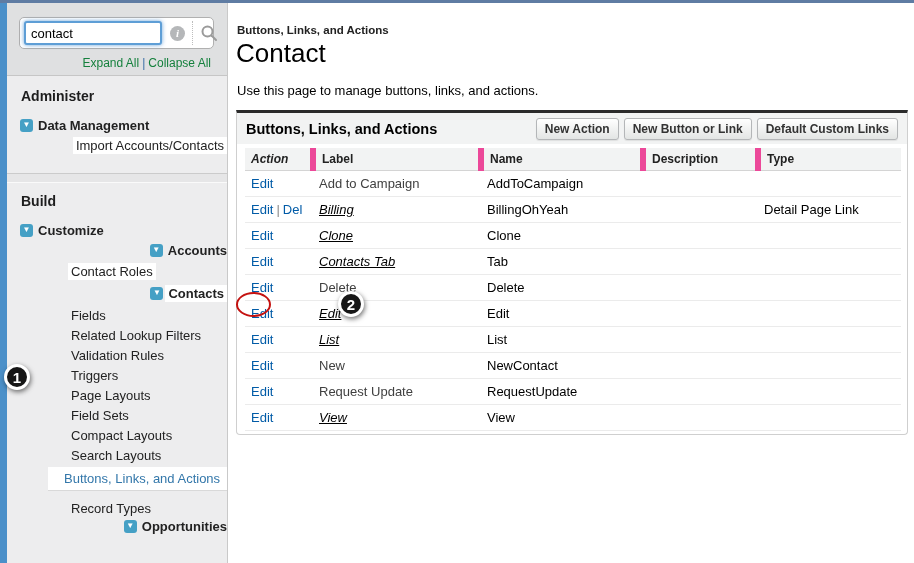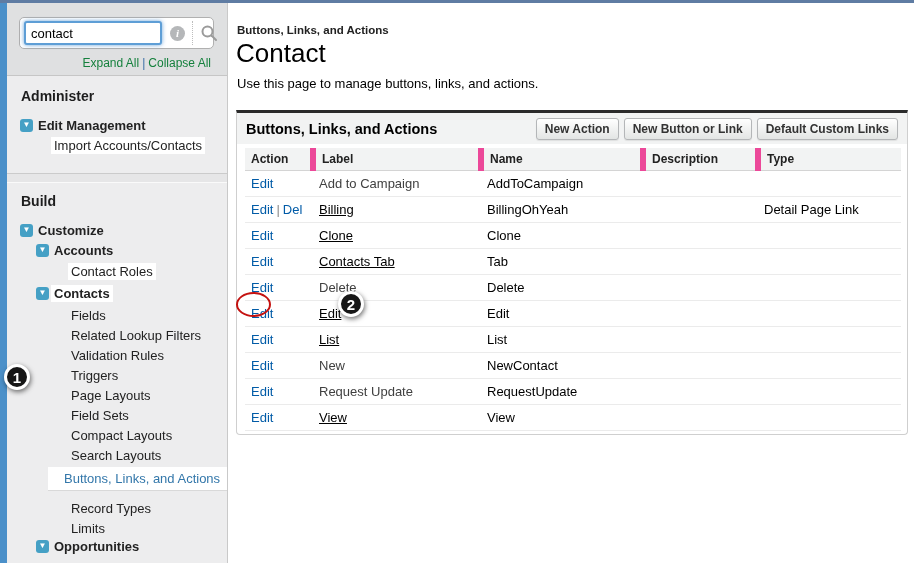--- a/index.html
+++ b/index.html
@@ -42,21 +42,21 @@
   }
   .expand-collapse a { color:#15803d; text-decoration:none; cursor:pointer; }
   .ec-sep { color:#3a6ea5; margin:0 3px; }
 
   .nav { font-size:13px; }
   .nav-heading { font-size:14px; font-weight:bold; padding-left:14px; height:16px; color:#1d1d1d; }
   .h-admin { margin-top:12px; }
   .h-build { margin-top:10px; }
   .nav-row { height:20px; display:flex; align-items:center; cursor:pointer; }
   .lvl1 { padding-left:13px; }
-  .lvl2 { padding-left:29px; }
+  .lvl2 { padding-left:29px;justify-content:flex-end; }
   .lvl3 { padding-left:64px;align-items:flex-end; }
   .bold { font-weight:bold; }
   .chevron {
     width:13px; height:13px; background:#45a0c5; border-radius:3px; color:#fff;
     font-size:8px; line-height:12px; text-align:center; margin-right:5px; flex:none;
   }
   .hl { background:#fff; padding:1px 3px; margin-left:-3px; }
   .mt11 { margin-top:11px; }
   .mt3  { margin-top:3px; }
   .nav-sep {
@@ -65,21 +65,21 @@
   }
   .selected-row {
     margin:4px 0 5px 41px; height:24px; background:#fff; display:flex; align-items:center;
     padding-left:16px; color:#3377aa; border-bottom:1px solid #d9d9d9; cursor:pointer;
   }
 
   
   .main { position:absolute; left:228px; top:3px; width:686px; height:560px; background:#fff; }
   .eyebrow { position:absolute; left:9px; top:21px; font-size:11.5px; font-weight:bold; color:#222; }
   .page-title { position:absolute; left:8px; top:35px; font-size:26px; font-weight:400; color:#000; }
-  .page-desc { position:absolute; left:9px; top:73px; font-size:13px; color:#000; }
+  .page-desc { position:absolute; left:9px; top:80px; font-size:13px; color:#000; }
 
   .section {
     position:absolute; left:8px; top:107px; width:672px;
     background:#fff; border:1px solid #cfcfcf; border-top:3px solid #2b2b2b;
     border-radius:0 0 4px 4px; padding-bottom:1px;
   }
   .section-header {
     background:#f2f3f3; height:31px; display:flex; align-items:center; padding:0 9px;
   }
   .section-title { font-size:14.5px; font-weight:bold; color:#000; }
@@ -90,28 +90,28 @@
     padding:3px 8px; cursor:pointer; box-shadow:0 1px 1px rgba(0,0,0,.08); white-space:nowrap;
   }
   table.data {
     width:656px; margin:4px 8px 2px 8px; border-collapse:collapse; table-layout:fixed;
     font-size:13px;
   }
   table.data th {
     background:#f2f3f3; text-align:left; font-size:12px; color:#222; font-weight:bold;
     padding:4px 6px; border-bottom:1px solid #d4d4d4; border-left:6px solid #ec4899; height:14px;
   }
-  table.data th:first-child { border-left:none; }
+  table.data th:first-child { border-left:none;font-style:italic; }
   table.data td {
     padding:5px 6px; border-bottom:1px solid #ebebeb; height:15px; color:#000;
     overflow:hidden; white-space:nowrap;
   }
   .action-link { color:#015ba7; text-decoration:none; cursor:pointer; }
   .pipe { color:#888; margin:0 3px; }
-  .label-link { color:#000; text-decoration:underline; cursor:pointer; }
+  .label-link { color:#000; text-decoration:underline; cursor:pointer;font-style:italic; }
   .plain-label { color:#404040; }
 
   
   .badge {
     position:absolute; width:26px; height:26px; background:#161616; border:3px solid #fff;
     border-radius:50%; box-shadow:1px 2px 5px rgba(0,0,0,.55); color:#fff; font-size:15px;
     font-weight:bold; display:flex; align-items:center; justify-content:center; z-index:40;
   }
   .badge-1 { left:4px; top:364px; }
   .badge-2 { left:338px; top:291px; }
@@ -141,21 +141,21 @@
     </div>
     <div class="expand-collapse">
       <a>Expand All</a><span class="ec-sep">|</span><a>Collapse All</a>
     </div>
   </div>
 
   <div class="nav">
     <div class="nav-heading h-admin">Administer</div>
     <div class="nav-row lvl1 bold mt11">
       <span class="chevron">▼</span>
-      <span>Edit Management</span>
+      <span>Data Management</span>
     </div>
     <div class="nav-row lvl2" style="padding-left:47px;">
       <span class="hl">Import Accounts/Contacts</span>
     </div>
 
     <div class="nav-sep"></div>
 
     <div class="nav-heading h-build">Build</div>
     <div class="nav-row lvl1 bold mt11">
       <span class="chevron">▼</span>
@@ -194,23 +194,20 @@
       <span>Compact Layouts</span>
     </div>
     <div class="nav-row lvl3">
       <span>Search Layouts</span>
     </div>
     <div class="selected-row">
       <span>Buttons, Links, and Actions</span>
     </div>
     <div class="nav-row lvl3">
       <span>Record Types</span>
-    </div>
-    <div class="nav-row lvl3">
-      <span>Limits</span>
     </div>
     <div class="nav-row lvl2 bold">
       <span class="chevron">▼</span>
       <span>Opportunities</span>
     </div>
   </div>
 </div>
 
 <div class="main">
   <div class="eyebrow">Buttons, Links, and Actions</div>

